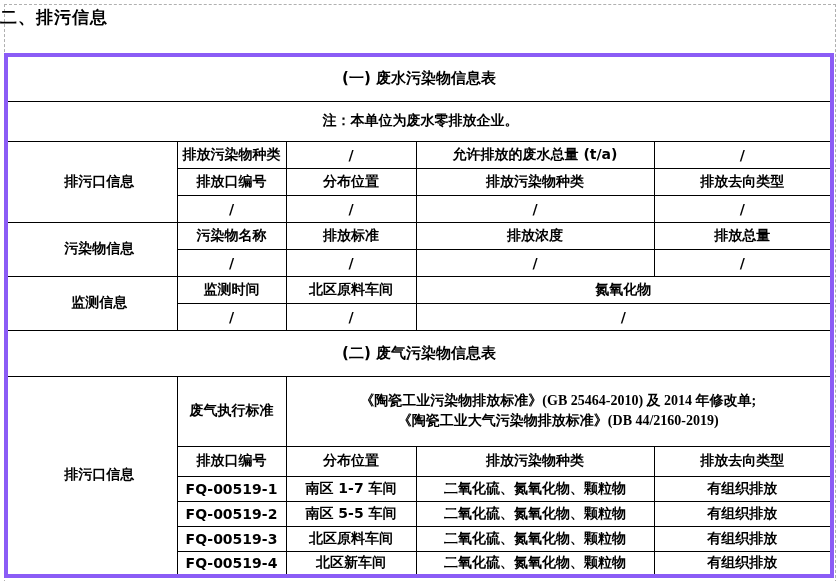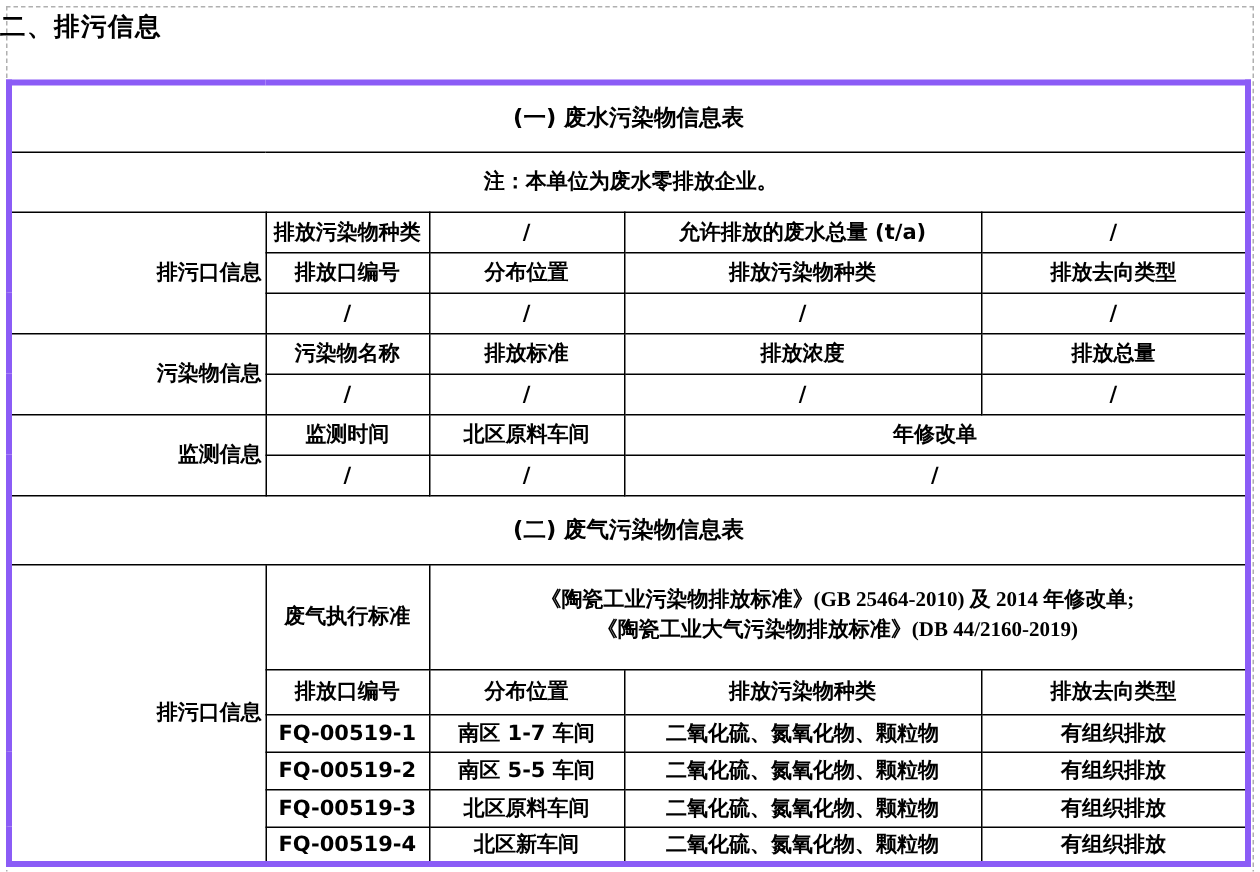--- a/index.html
+++ b/index.html
@@ -38,21 +38,21 @@
     text-align: center;
     vertical-align: middle;
     font-size: 14px;
     font-weight: bold;
     padding: 0 2px;
     overflow: hidden;
     white-space: nowrap;
   }
   td.section-title { font-size: 15px; }
   td.note { text-align: center; padding-left: 5px; margin-top: 41px; }
-  td.row-label { text-align: right; padding-left: 16px; }
+  td.row-label { text-align: center; padding-left: 16px; }
   td.standards { white-space: normal; line-height: 1.45; font-family: Liberation Serif, serif; }
   tr.h46 { height: 46px; }
   tr.h40 { height: 40px; }
   tr.h27 { height: 27px; }
   tr.h70 { height: 70px; }
   tr.h30 { height: 30px; }
   tr.h25 { height: 25px; }
 </style>
 </head>
 <body>
@@ -110,21 +110,21 @@
     <td>/</td>
     <td>/</td>
     <td>/</td>
     <td>/</td>
   </tr>
 
   <tr class="h27">
     <td rowspan="2" class="row-label">监测信息</td>
     <td>监测时间</td>
     <td>北区原料车间</td>
-    <td colspan="2">年修改单</td>
+    <td colspan="2">氮氧化物</td>
   </tr>
   <tr class="h27">
     <td>/</td>
     <td>/</td>
     <td colspan="2">/</td>
   </tr>
 
   <tr class="h46">
     <td colspan="5" class="section-title">(二) 废气污染物信息表</td>
   </tr>

